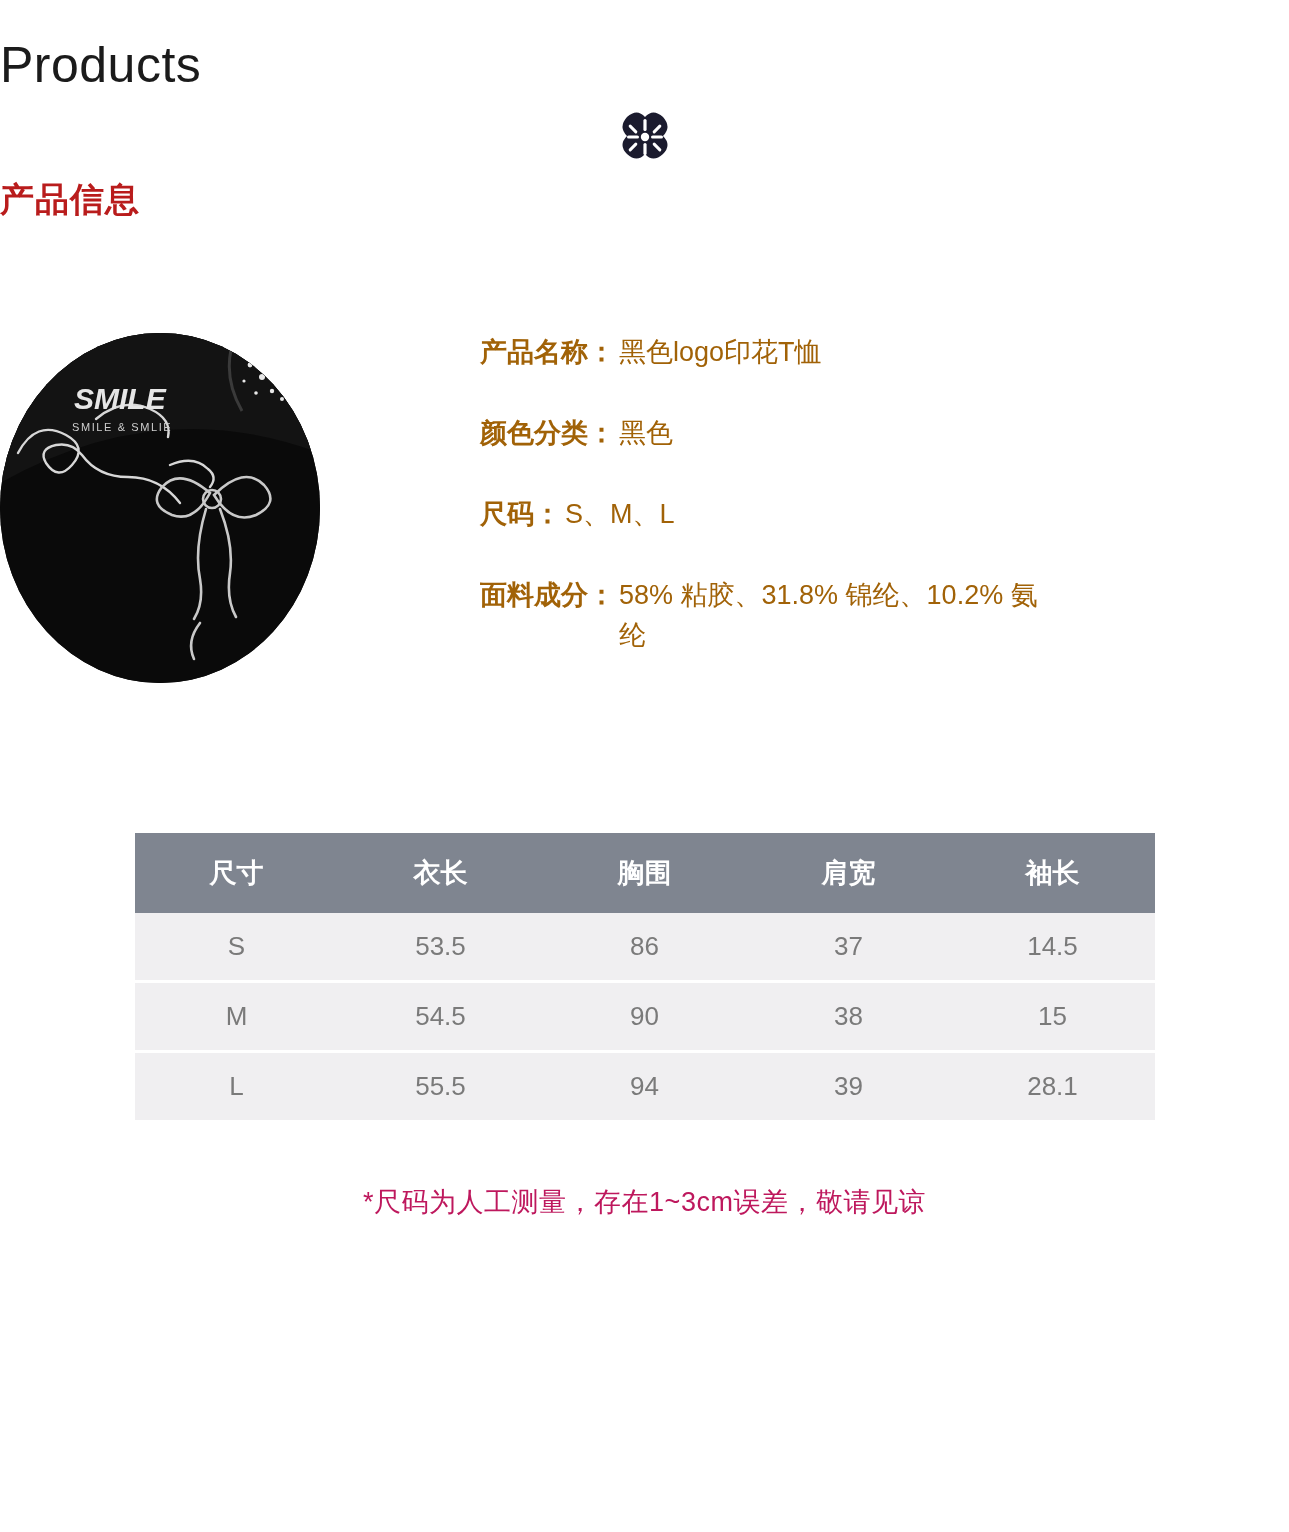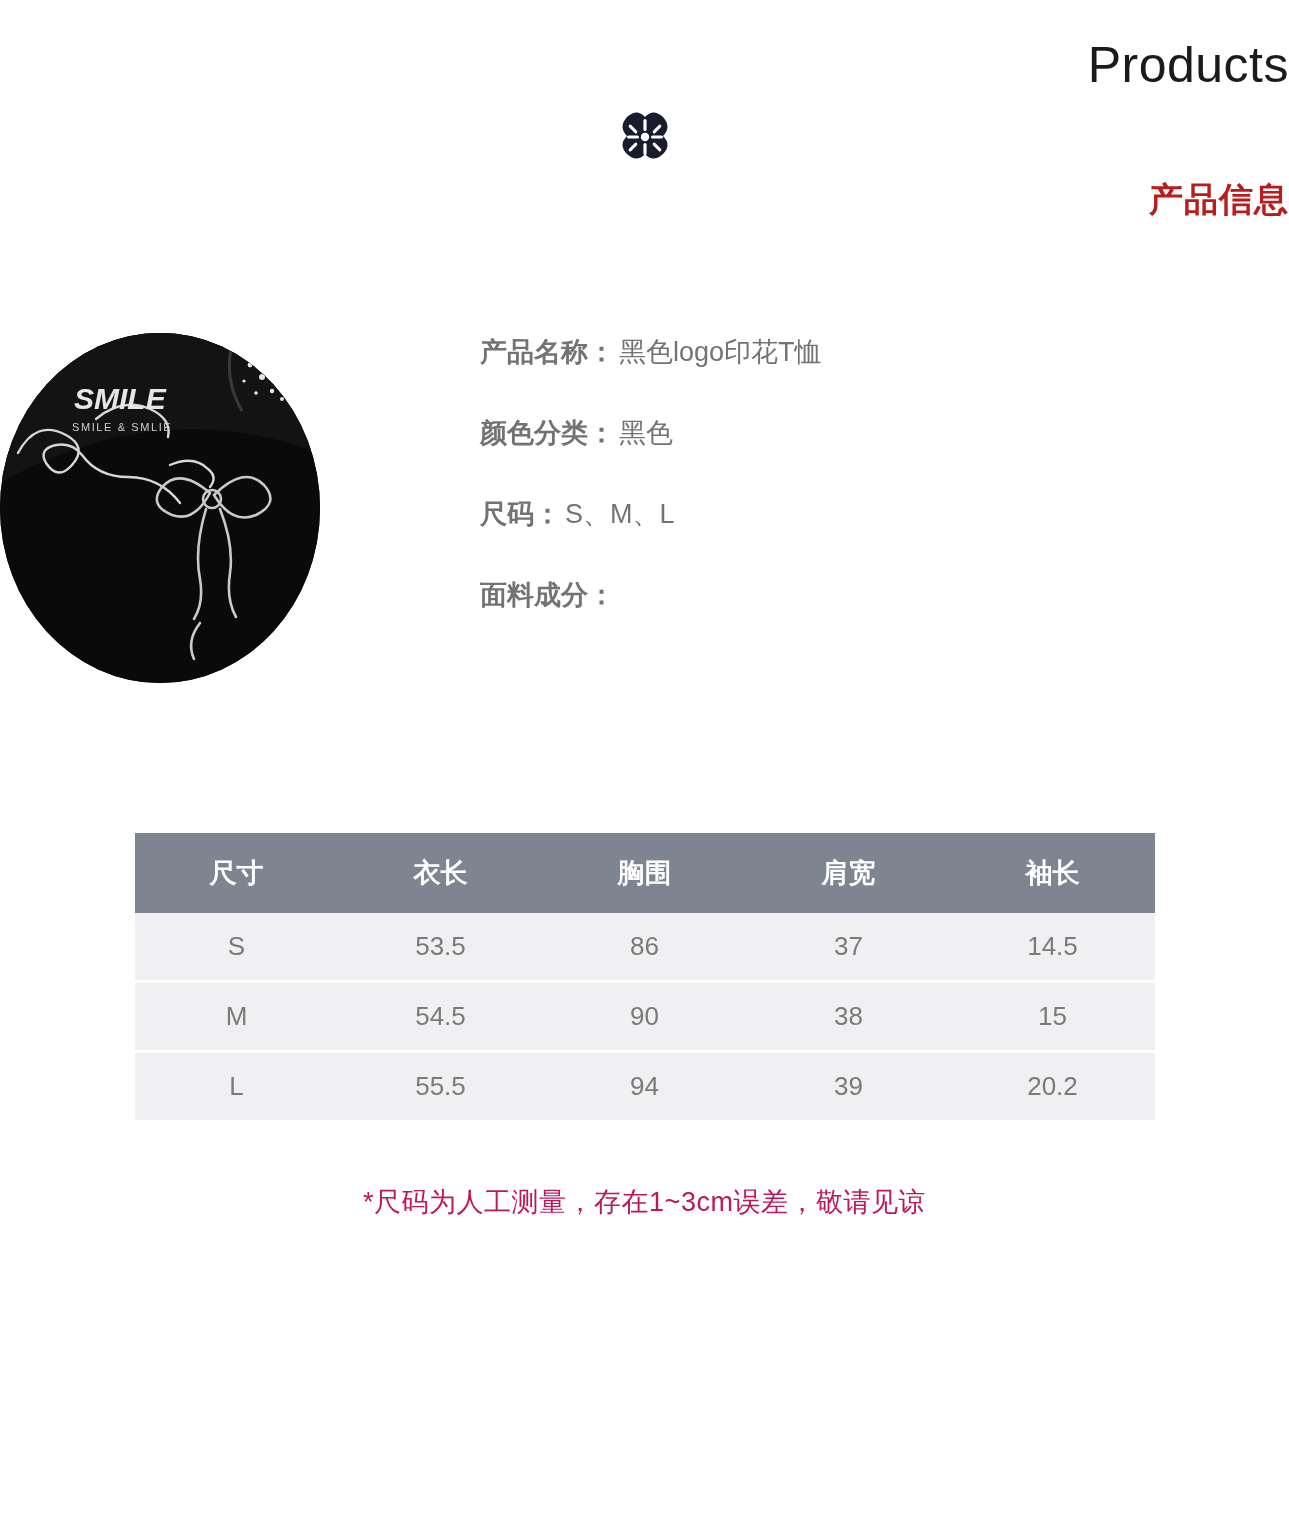--- a/index.html
+++ b/index.html
@@ -11,21 +11,21 @@
     width: 1289px;
     height: 1532px;
     font-family: "Liberation Sans", sans-serif;
     color: #222;
     position: relative;
     overflow: hidden;
   }
 
   
   .header {
-    text-align: right;
+    text-align: left;
     padding-top: 38px;
   }
   .header-title {
     font-family: "Liberation Sans", sans-serif;
     font-size: 50px;
     font-weight: 400;
     letter-spacing: 0.5px;
     color: #1b1b1b;
     line-height: 1.1;
   }
@@ -68,21 +68,21 @@
   .photo-svg { display: block; width: 100%; height: 100%; }
 
   .product-fields {
     flex: 1;
     padding-top: 10px;
     padding-right: 110px;
   }
   .field-row {
     font-size: 27px;
     line-height: 1.45;
-    color: #737373;
+    color: #a16207;
     margin-bottom: 42px;
     display: flex;
     flex-wrap: wrap;
   }
   .field-row:last-child { margin-bottom: 16px; }
   .field-label {
     font-weight: 700;
     white-space: nowrap;
   }
   .field-value {
@@ -216,20 +216,21 @@
       <span class="field-value">黑色</span>
     </div>
 
     <div class="field-row">
       <span class="field-label">尺码：</span>
       <span class="field-value">S、M、L</span>
     </div>
 
     <div class="field-row">
       <span class="field-label">面料成分：</span>
+      <span class="field-value-wrap">58% 粘胶、31.8% 锦纶、10.2% 氨纶</span>
     </div>
 
   </div>
 </div>
 
 <table class="size-table">
   <thead>
     <tr>
       <th>尺寸</th>
       <th>衣长</th>
@@ -251,18 +252,18 @@
       <td>54.5</td>
       <td>90</td>
       <td>38</td>
       <td>15</td>
     </tr>
     <tr>
       <td>L</td>
       <td>55.5</td>
       <td>94</td>
       <td>39</td>
-      <td>20.2</td>
+      <td>28.1</td>
     </tr>
   </tbody>
 </table>
 
 <div class="footer-note">*尺码为人工测量，存在1~3cm误差，敬请见谅</div>
 
 </body></html>

